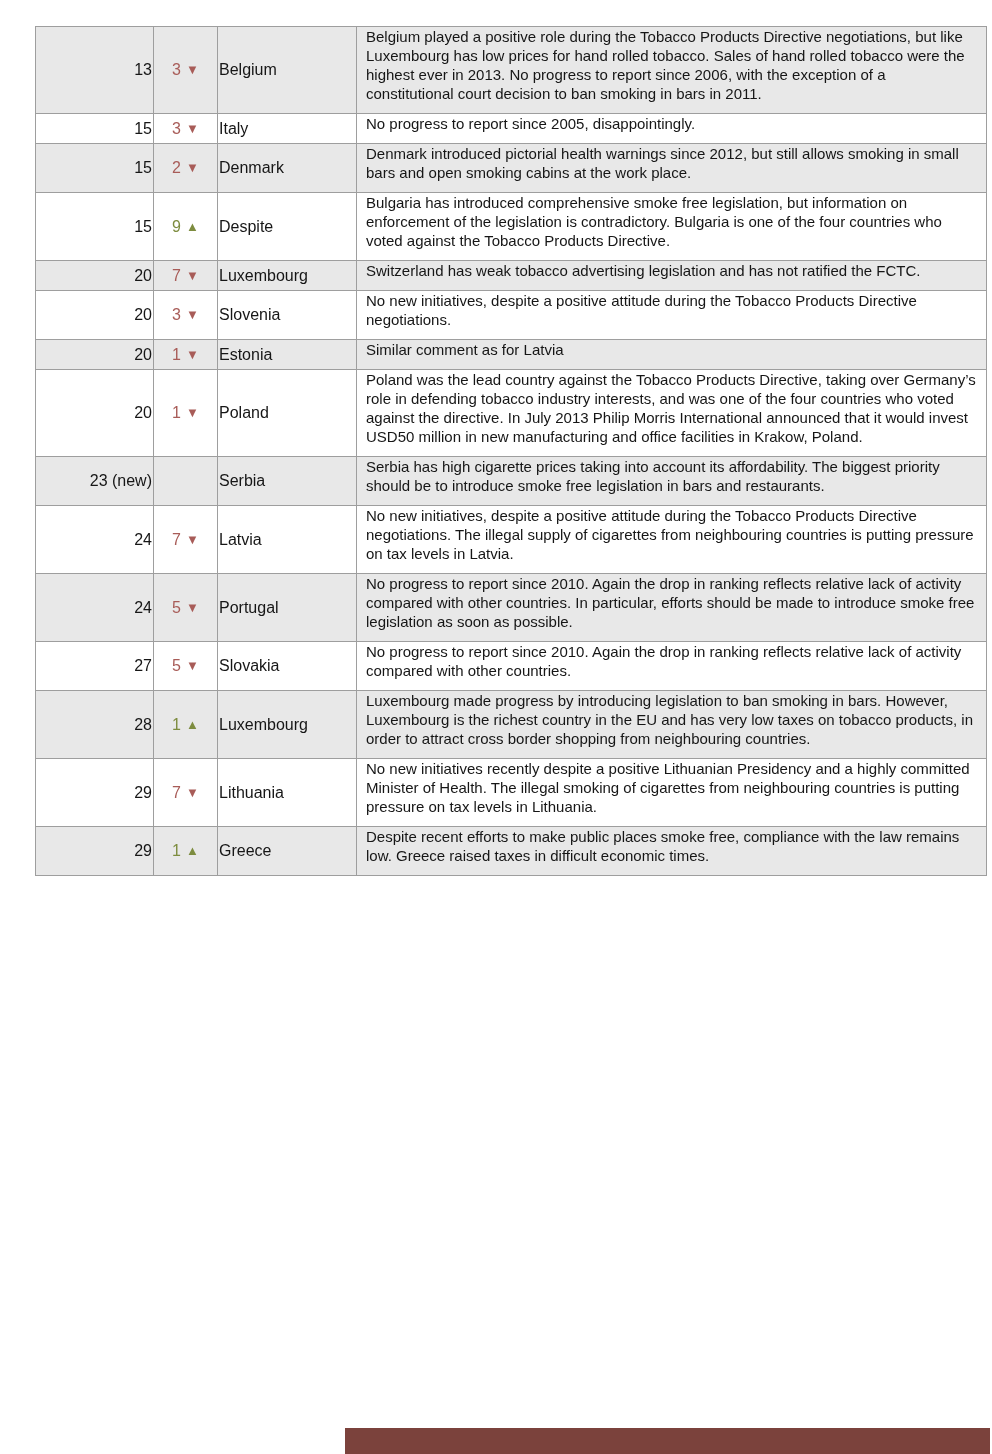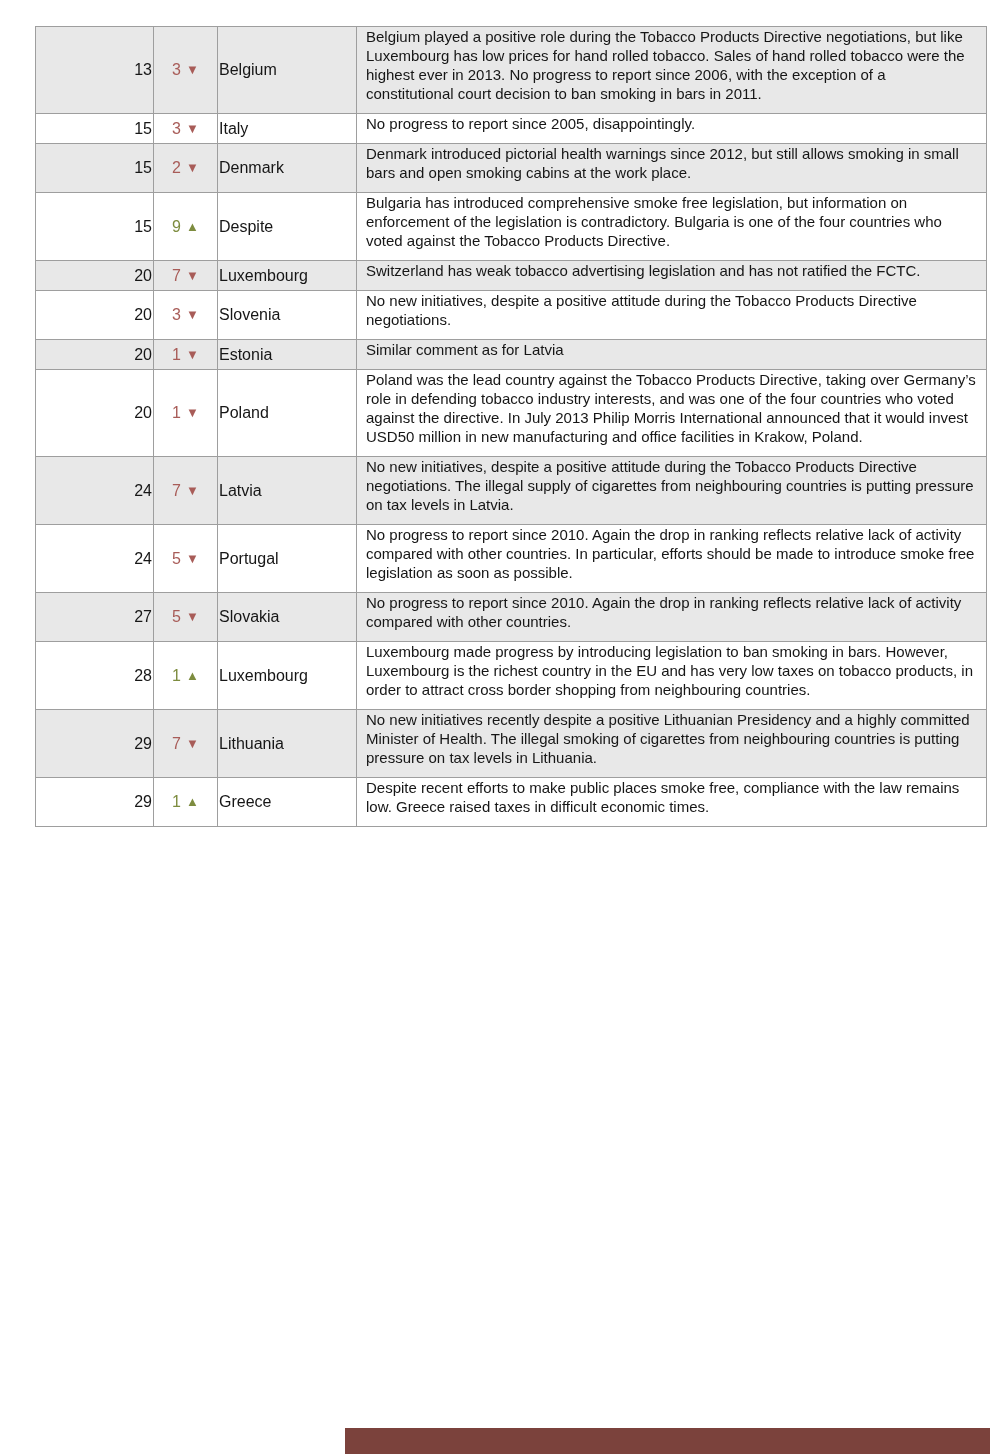--- a/index.html
+++ b/index.html
@@ -75,20 +75,26 @@
         <td class="country-cell">Estonia</td>
         <td class="comment-cell">Similar comment as for Latvia</td>
       </tr>
       <tr>
         <td class="rank-cell">20</td>
         <td class="change-cell"><span class="dir-down">1</span><span class="arrow dir-down">▼</span></td>
         <td class="country-cell">Poland</td>
         <td class="comment-cell">Poland was the lead country against the Tobacco Products Directive, taking over Germany’s role in defending tobacco industry interests, and was one of the four countries who voted against the directive. In July 2013 Philip Morris International announced that it would invest USD50 million in new manufacturing and office facilities in Krakow, Poland.</td>
       </tr>
       <tr>
+        <td class="rank-cell">23 (new)</td>
+        <td class="change-cell"></td>
+        <td class="country-cell">Serbia</td>
+        <td class="comment-cell">Serbia has high cigarette prices taking into account its affordability. The biggest priority should be to introduce smoke free legislation in bars and restaurants.</td>
+      </tr>
+      <tr>
         <td class="rank-cell">24</td>
         <td class="change-cell"><span class="dir-down">7</span><span class="arrow dir-down">▼</span></td>
         <td class="country-cell">Latvia</td>
         <td class="comment-cell">No new initiatives, despite a positive attitude during the Tobacco Products Directive negotiations. The illegal supply of cigarettes from neighbouring countries is putting pressure on tax levels in Latvia.</td>
       </tr>
       <tr>
         <td class="rank-cell">24</td>
         <td class="change-cell"><span class="dir-down">5</span><span class="arrow dir-down">▼</span></td>
         <td class="country-cell">Portugal</td>
         <td class="comment-cell">No progress to report since 2010. Again the drop in ranking reflects relative lack of activity compared with other countries. In particular, efforts should be made to introduce smoke free legislation as soon as possible.</td>

